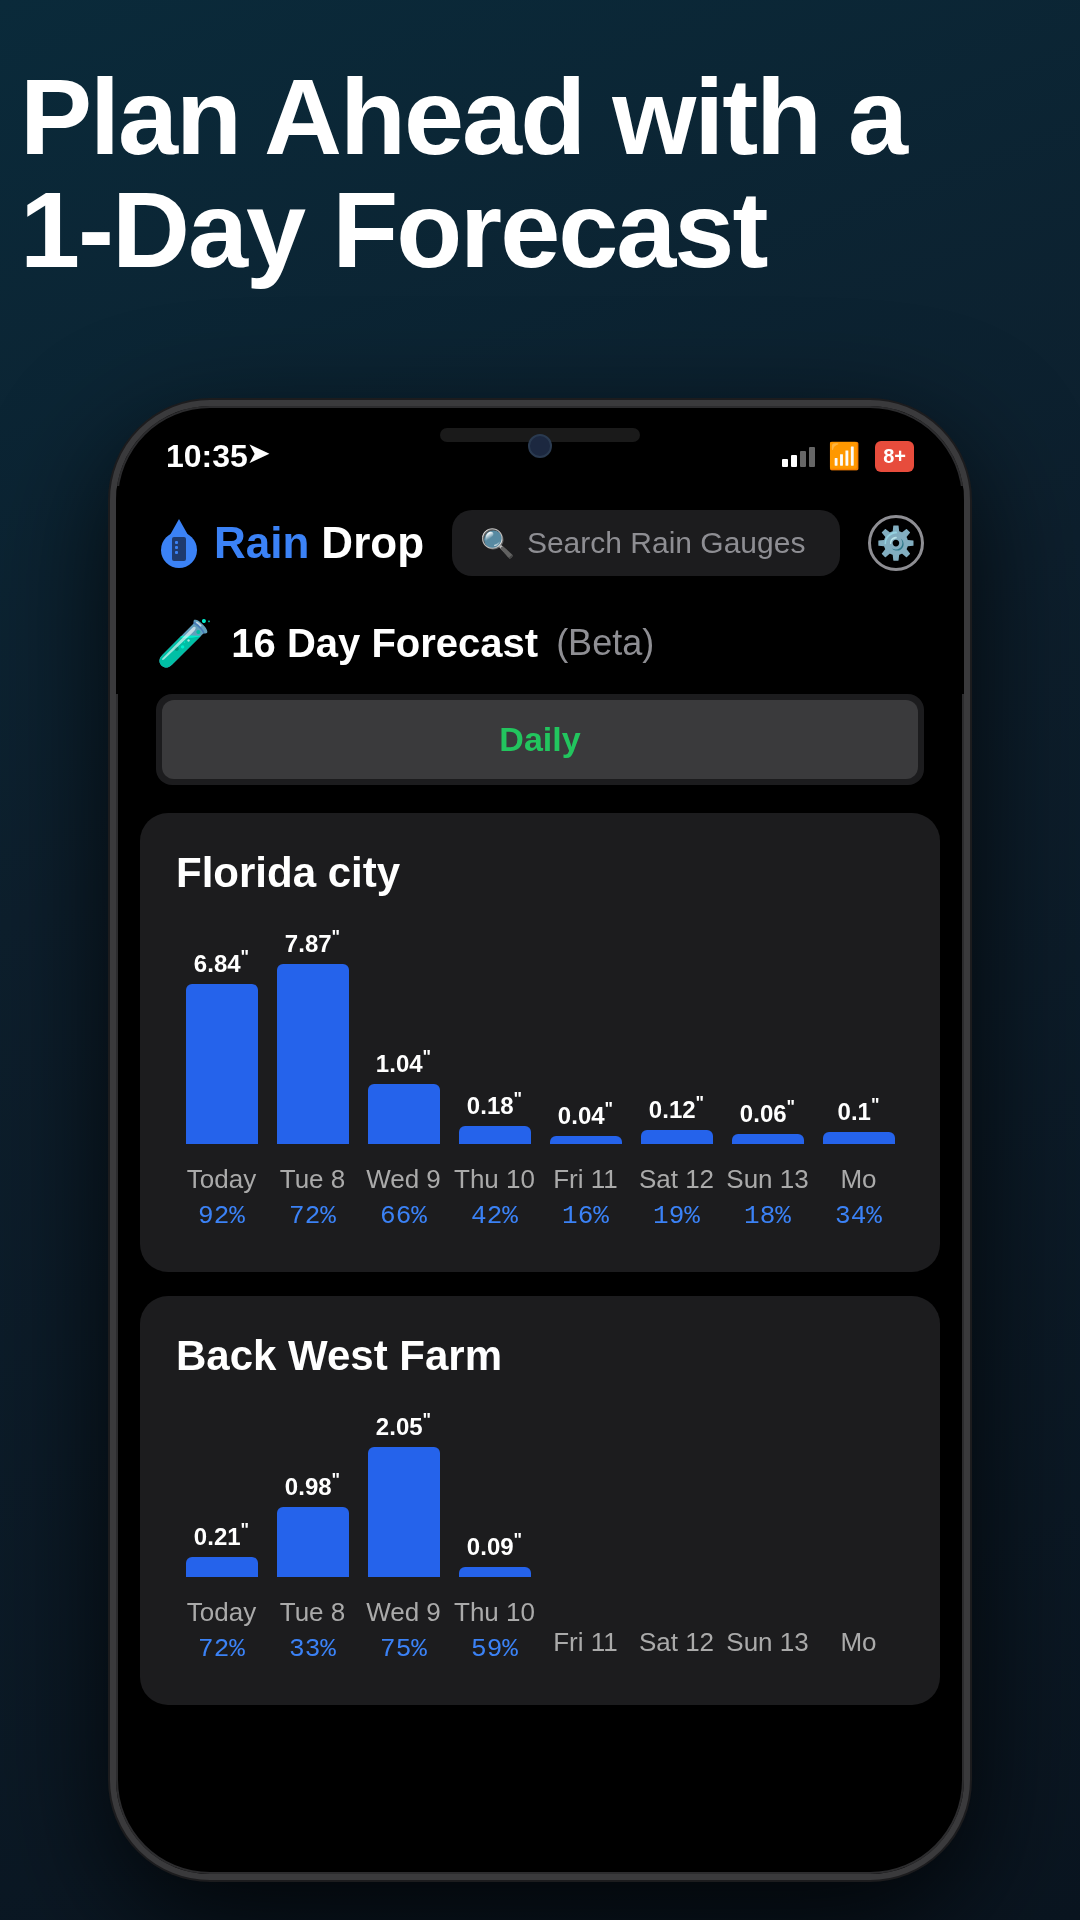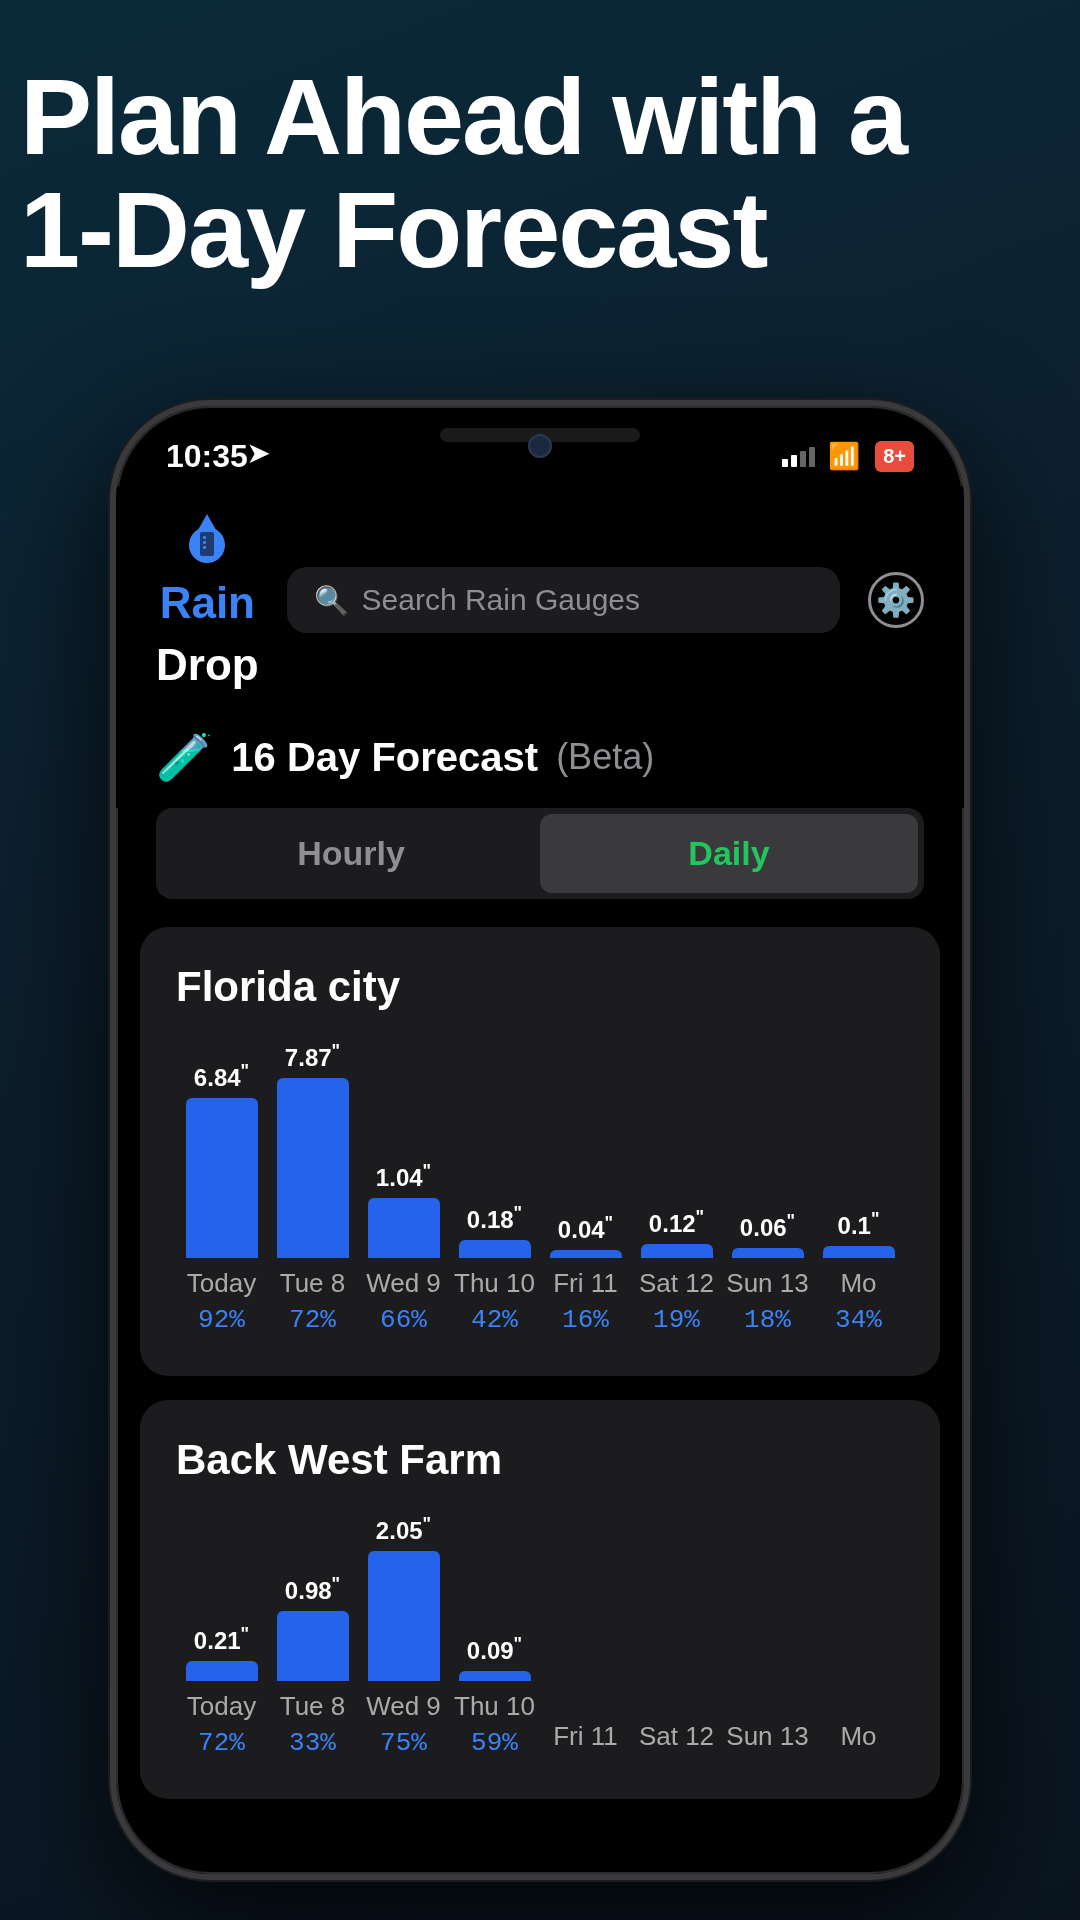--- a/index.html
+++ b/index.html
@@ -149,21 +149,20 @@
       padding: 24px 40px;
       background: #000000;
     }
 
     .app-logo {
       display: flex;
       align-items: center;
       gap: 12px;
       font-size: 44px;
       font-weight: 700;
-      flex-direction: column;
     }
 
     .logo-text-rain {
       color: #3b82f6;
     }
 
     .logo-text-drop {
       color: #ffffff;
     }
 
@@ -294,21 +293,21 @@
 
     .bar-visual {
       width: 72px;
       background: #2563eb;
       border-radius: 6px 6px 0 0;
     }
 
     .bar-label {
       font-size: 26px;
       color: #aaaaaa;
-      margin-top: 10px;
+      margin-top: 20px;
       white-space: nowrap;
     }
 
     .bar-pct {
       font-size: 26px;
       color: #3b82f6;
       margin-top: 6px;
       font-family: Liberation Mono, monospace;
     }
   </style>
@@ -368,21 +367,20 @@
       </div>
     </div>
 
     <div class="section-title">
       <span class="thermometer-icon">🧪</span>
       <span class="section-title-text">16 Day Forecast</span>
       <span class="section-title-beta">(Beta)</span>
     </div>
 
     <div class="toggle-tabs">
-      <div class="tab-item inactive">Hourly</div>
       <div class="tab-item active">Daily</div>
     </div>
 
     <div>
 
       <div class="forecast-card">
         <div class="location-name">Florida city</div>
         <div class="bar-chart" id="chart-florida">
             <div class="bar-day">
               <div class="bar-amount">6.84<sup>"</sup></div>

